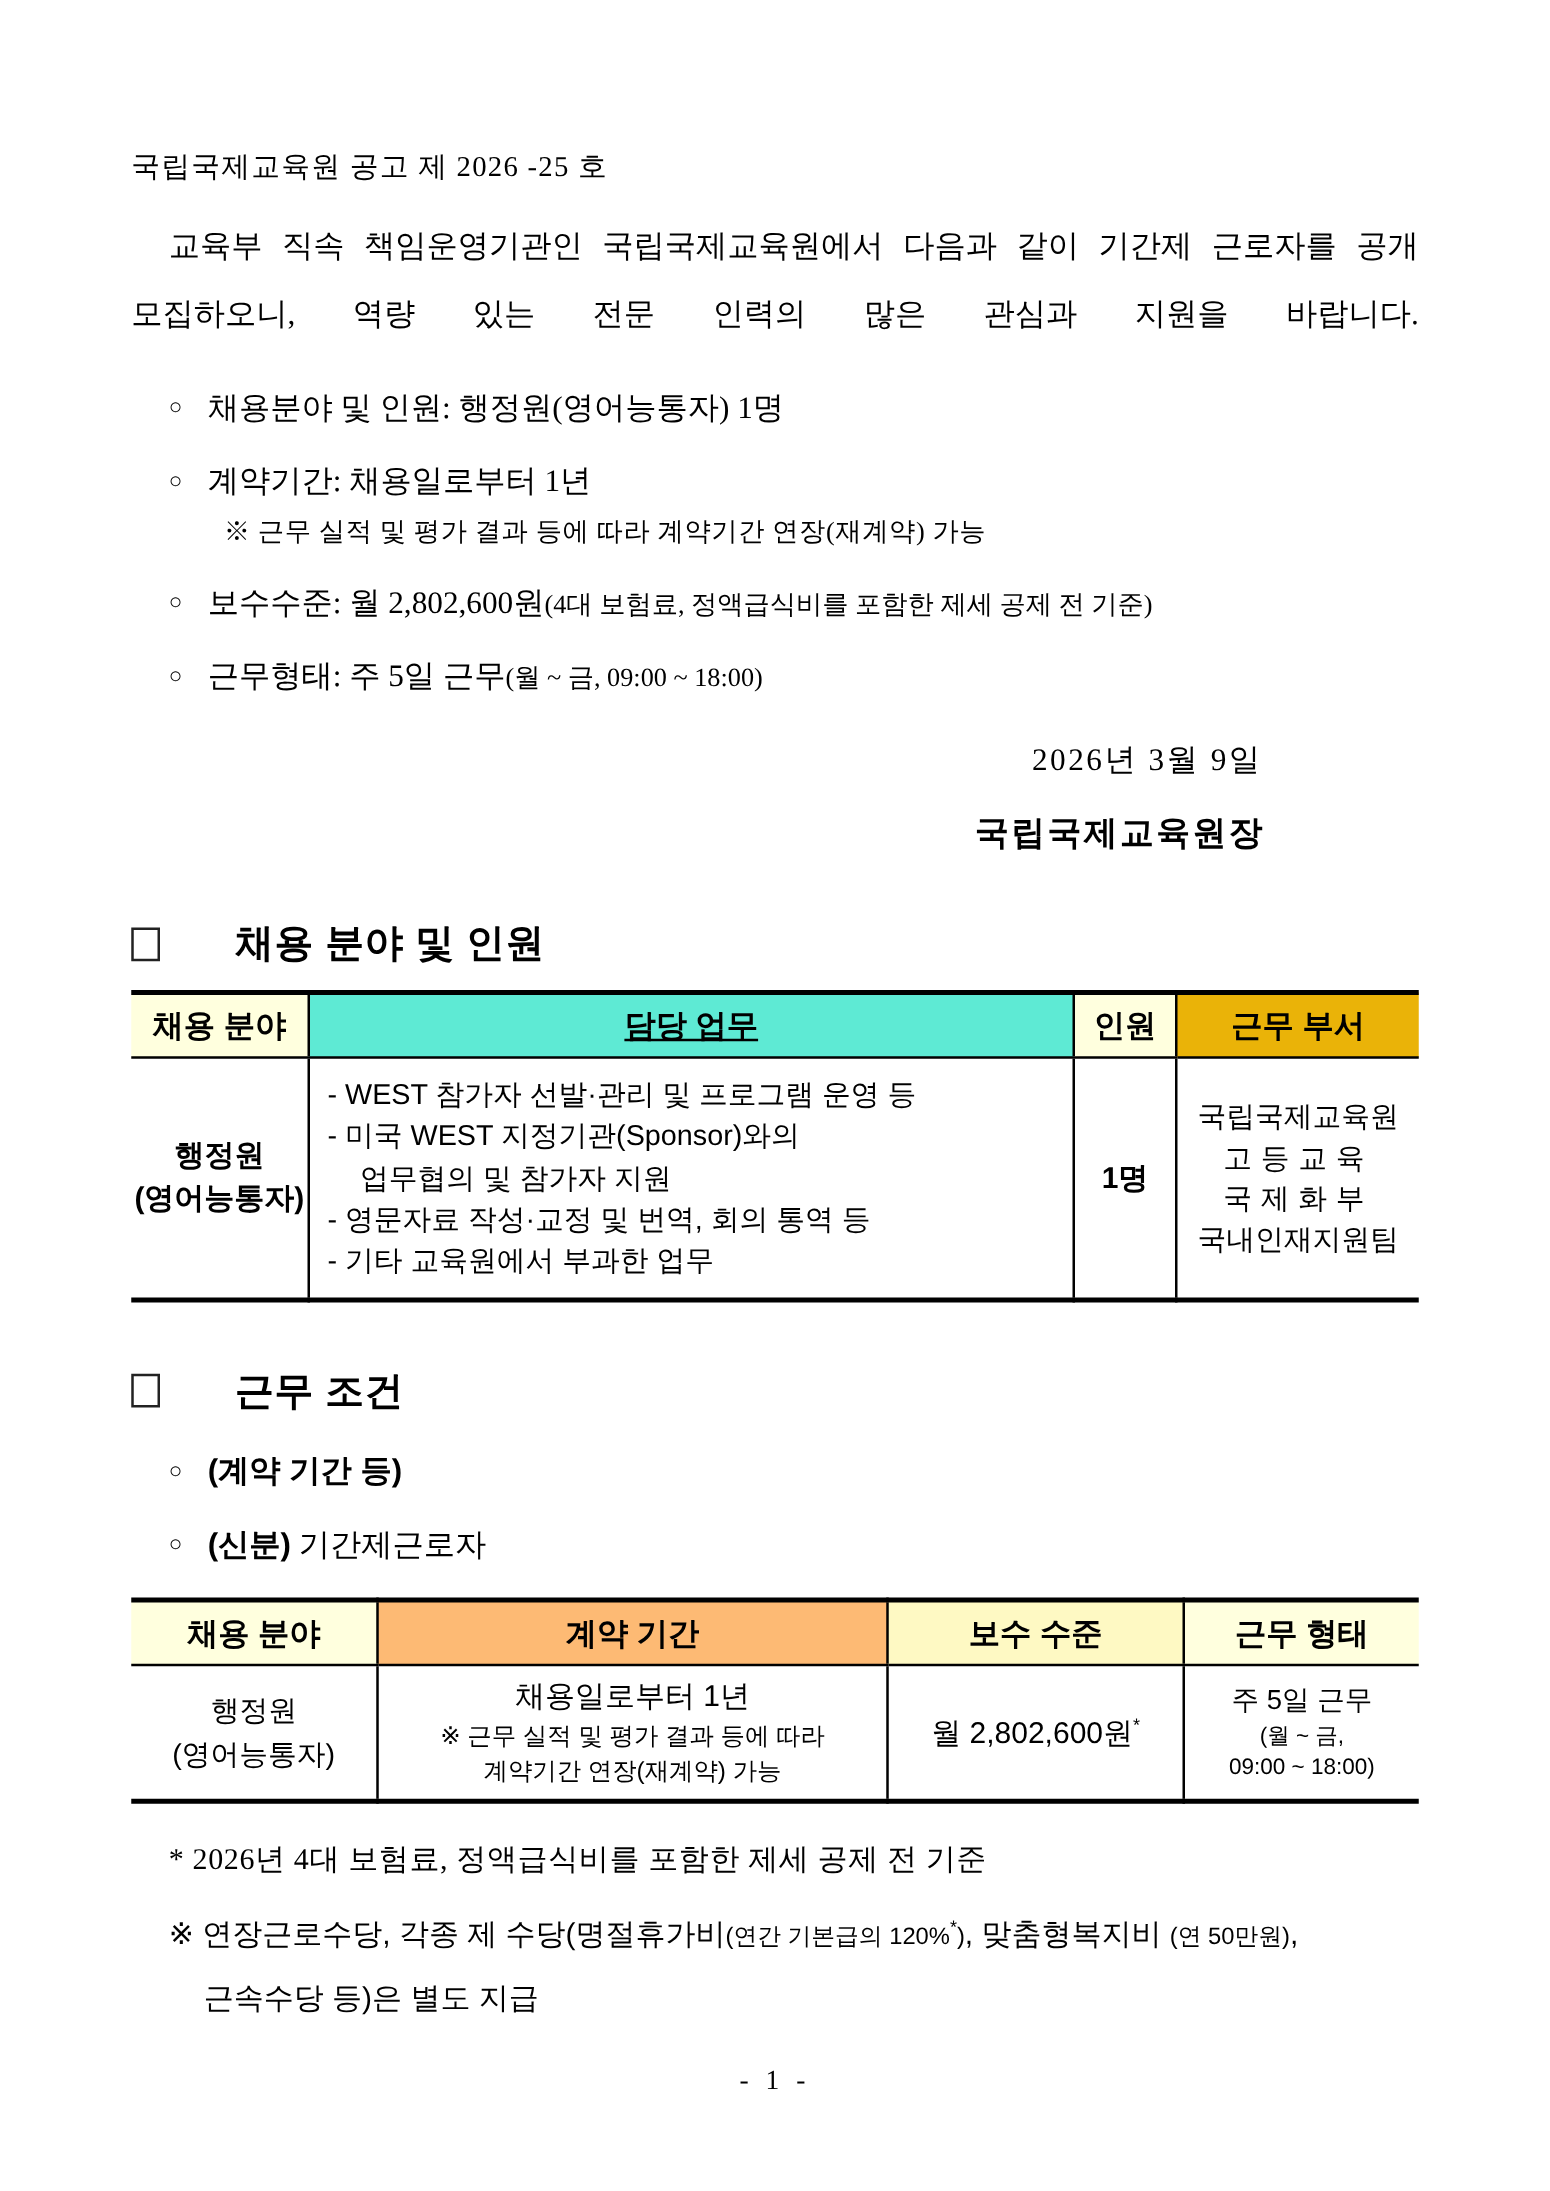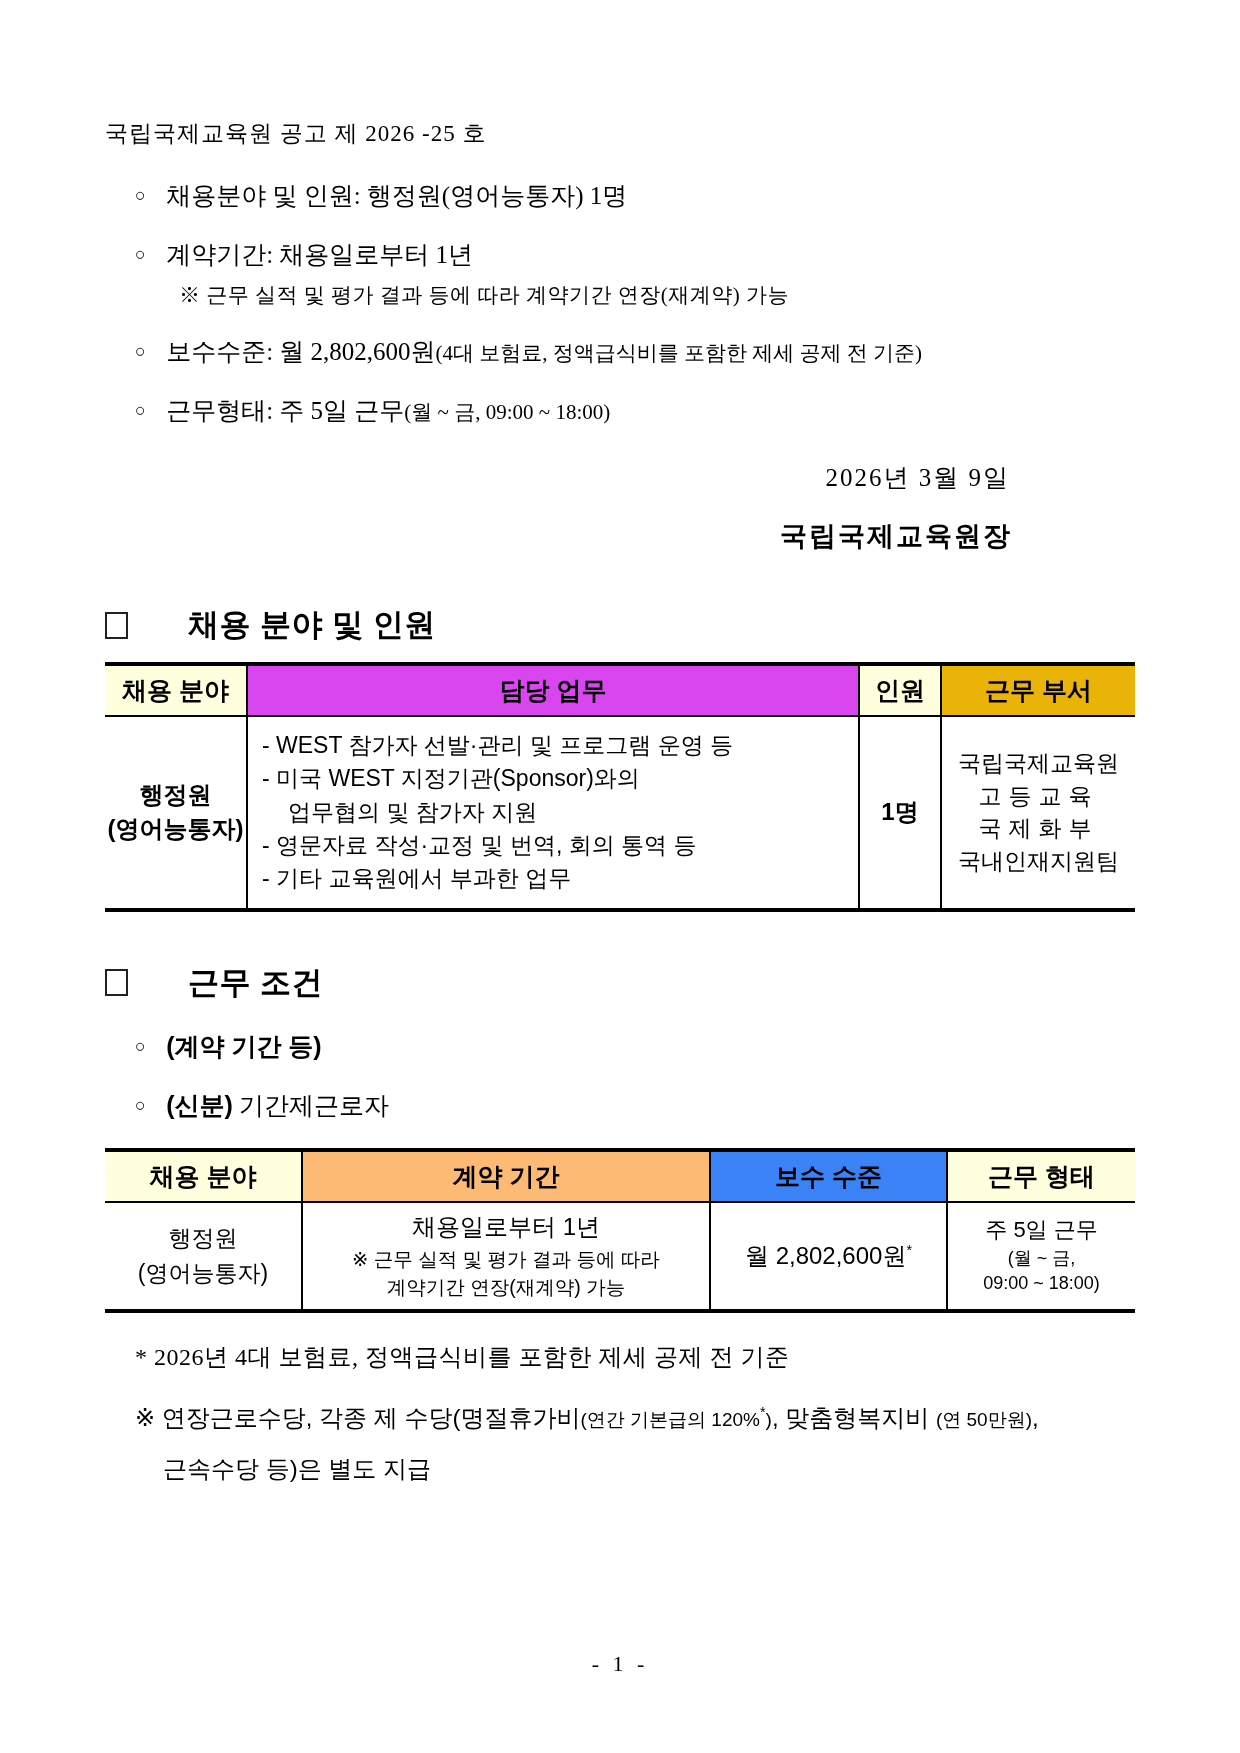--- a/index.html
+++ b/index.html
@@ -85,20 +85,21 @@
   .footer { position:absolute; bottom:76px; left:0; width:100%; text-align:center; font-size:22px; letter-spacing:4px; }
 </style>
 </head>
 <body>
 
 <div class="page">
 
   <div class="doc-number">국립국제교육원 공고 제 2026 -25 호</div>
 
 
+  <p class="intro">교육부 직속 책임운영기관인 국립국제교육원에서 다음과 같이 기간제 근로자를 공개 모집하오니, 역량 있는 전문 인력의 많은 관심과 지원을 바랍니다.</p>
 
   <ul class="bullets">
     <li>
       <span class="marker">○</span>
       <span>채용분야 및 인원: 행정원(영어능통자) 1명</span>
     </li>
     <li>
       <span class="marker">○</span>
       <span>계약기간: 채용일로부터 1년</span>
       <div class="subnote">※ 근무 실적 및 평가 결과 등에 따라 계약기간 연장(재계약) 가능</div>
@@ -124,21 +125,21 @@
   <table class="t1">
     <colgroup>
         <col style="width:142px">
         <col style="width:612px">
         <col style="width:82px">
         <col style="width:194px">
       </colgroup>
     <thead>
       <tr>
         <th style="background: rgb(255, 255, 222);">채용 분야</th>
-        <th style="background: #d946ef;">담당 업무</th>
+        <th style="background: #5eead4; text-decoration: underline;">담당 업무</th>
         <th style="background: rgb(255, 255, 222);">인원</th>
         <th style="background: #eab308;">근무 부서</th>
       </tr>
     </thead>
     <tbody>
       <tr>
         <td class="field">
           <div>행정원</div>
           <div>(영어능통자)</div>
         </td>
@@ -181,21 +182,21 @@
     <colgroup>
         <col style="width:197px">
         <col style="width:408px">
         <col style="width:237px">
         <col style="width:188px">
       </colgroup>
     <thead>
       <tr>
         <th style="background: rgb(255, 255, 222);">채용 분야</th>
         <th style="background: #fdba74;">계약 기간</th>
-        <th style="background: #3b82f6;">보수 수준</th>
+        <th style="background: #fef9c3;">보수 수준</th>
         <th style="background: rgb(255, 255, 222);">근무 형태</th>
       </tr>
     </thead>
     <tbody>
       <tr>
         <td class="field">
           <div>행정원</div>
           <div>(영어능통자)</div>
         </td>
         <td class="period">

